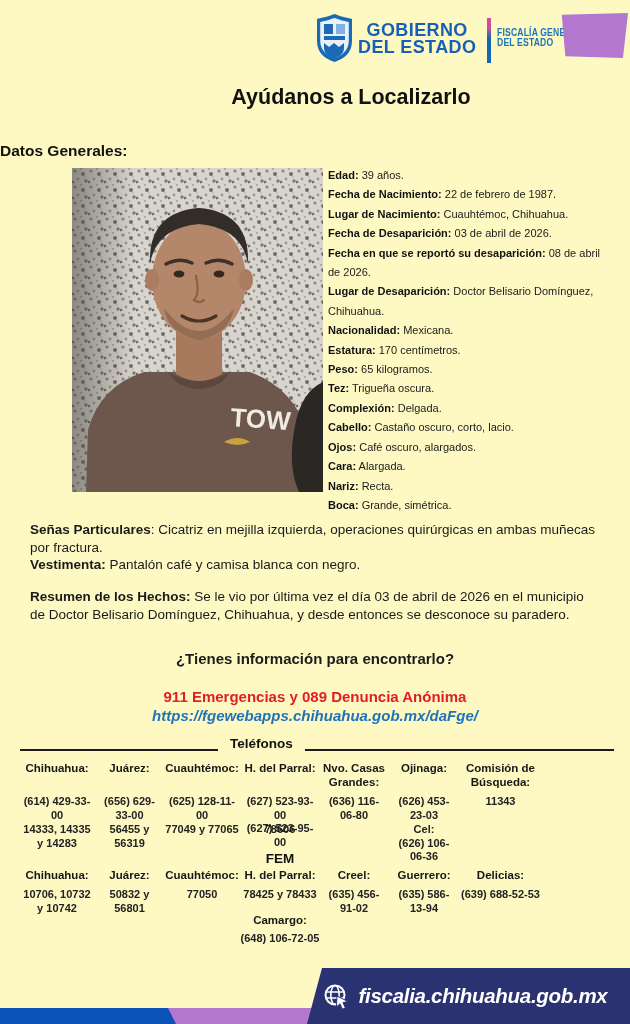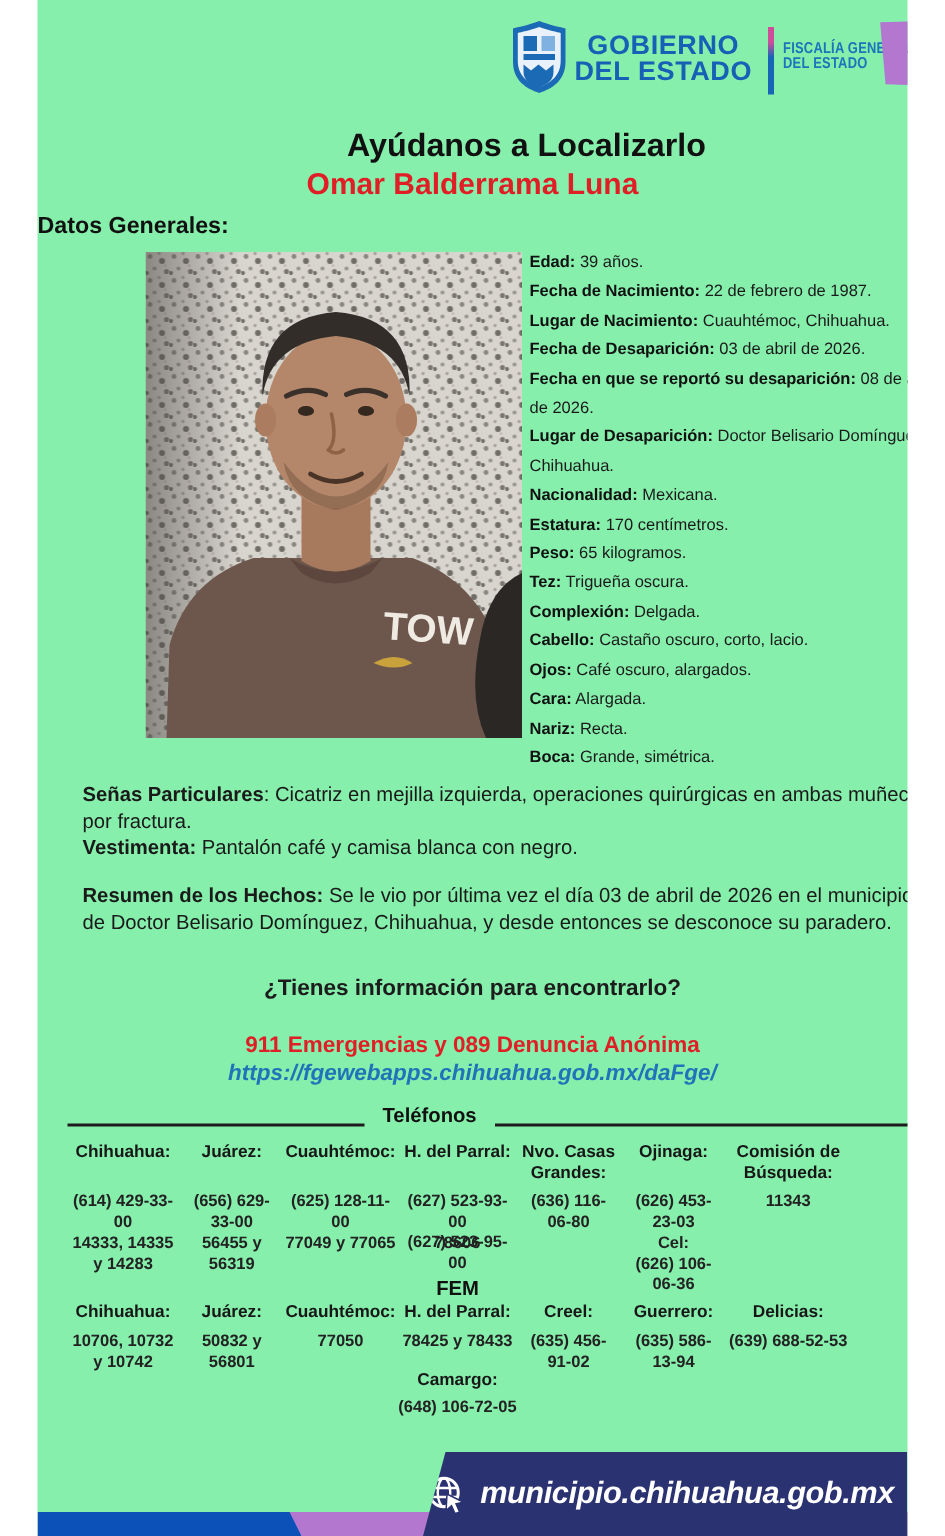--- a/index.html
+++ b/index.html
@@ -1,16 +1,16 @@
 <!DOCTYPE html>
 <html lang="es" style="--red: #E01E26; --blue-link: #2173B9; --blue-header: #1660B5; --blue-fge: #1B75BB; --navy: #2B3272; --blue-strip: #0B51B7; --purple: #B377D0;"><head>
 <meta charset="utf-8">
 <style>
   html,body{margin:0;padding:0;background:#ffffff;}
-  .page{position:relative;width:580px;height:1024px;margin:0 auto;background:#86efac;overflow:hidden;
+  .page{position:relative;width:630px;height:1024px;margin:0 auto;background:#fef9c3;overflow:hidden;
         font-family:"Liberation Sans",sans-serif;color:#1a1a1a;}
 
   
   .hdr-shield{position:absolute;left:316px;top:13px;width:37px;height:50px;}
   .hdr-gob{position:absolute;left:358px;top:22px;font-weight:bold;color:var(--blue-header);
            font-size:18px;line-height:17px;letter-spacing:.4px;text-align:center;}
   .hdr-bar{position:absolute;left:487px;top:18px;width:4px;height:45px;
            background:linear-gradient(180deg,#cf4e9b 0%,#cf4e9b 22%,#1766b5 45%,#1766b5 100%);}
   .hdr-fge{position:absolute;left:497px;top:27px;font-weight:bold;color:var(--blue-fge);
            font-size:10.5px;line-height:10px;letter-spacing:.2px;transform:scaleX(.82);transform-origin:left top;white-space:nowrap;}
@@ -88,21 +88,20 @@
     <div>DEL ESTADO</div>
   </div>
   <div class="hdr-bar"></div>
   <div class="hdr-fge">
     <div>FISCALÍA GENERAL</div>
     <div>DEL ESTADO</div>
   </div>
   <div class="corner-purple"></div>
 
   <div class="title">Ayúdanos a Localizarlo</div>
-  <div class="person">Omar Balderrama Luna</div>
   <div class="datos-h">Datos Generales:</div>
 
   <svg class="photo" viewBox="0 0 251 324" preserveAspectRatio="none">
     <defs>
       <pattern id="stucco" width="16" height="16" patternUnits="userSpaceOnUse">
         <rect width="16" height="16" fill="#d8d5cf"></rect>
         <circle cx="3" cy="3" r="1.6" fill="#8a8680"></circle>
         <circle cx="11" cy="6" r="2" fill="#716d67"></circle>
         <circle cx="6" cy="11" r="1.4" fill="#9b968f"></circle>
         <circle cx="14" cy="13" r="1.7" fill="#7d7872"></circle>
@@ -233,16 +232,16 @@
     <div class="strip-blue"></div>
   </div>
   <div class="footer-band">
     <svg width="27" height="27" viewBox="0 0 27 27">
       <circle cx="12" cy="12" r="9.5" fill="none" stroke="#fff" stroke-width="2"></circle>
       <ellipse cx="12" cy="12" rx="4.2" ry="9.5" fill="none" stroke="#fff" stroke-width="1.6"></ellipse>
       <line x1="3" y1="9" x2="21" y2="9" stroke="#fff" stroke-width="1.6"></line>
       <line x1="3" y1="15" x2="21" y2="15" stroke="#fff" stroke-width="1.6"></line>
       <path d="M14 13 L25 18.5 L20 19.6 L22.4 25 L19.4 26.2 L17 20.8 L13.4 24 Z" fill="#fff" stroke="#2B3272" stroke-width="1"></path>
     </svg>
-    <span class="footer-site">municipio.chihuahua.gob.mx</span>
+    <span class="footer-site">fiscalia.chihuahua.gob.mx</span>
   </div>
 
 </div>
 
 </body></html>

